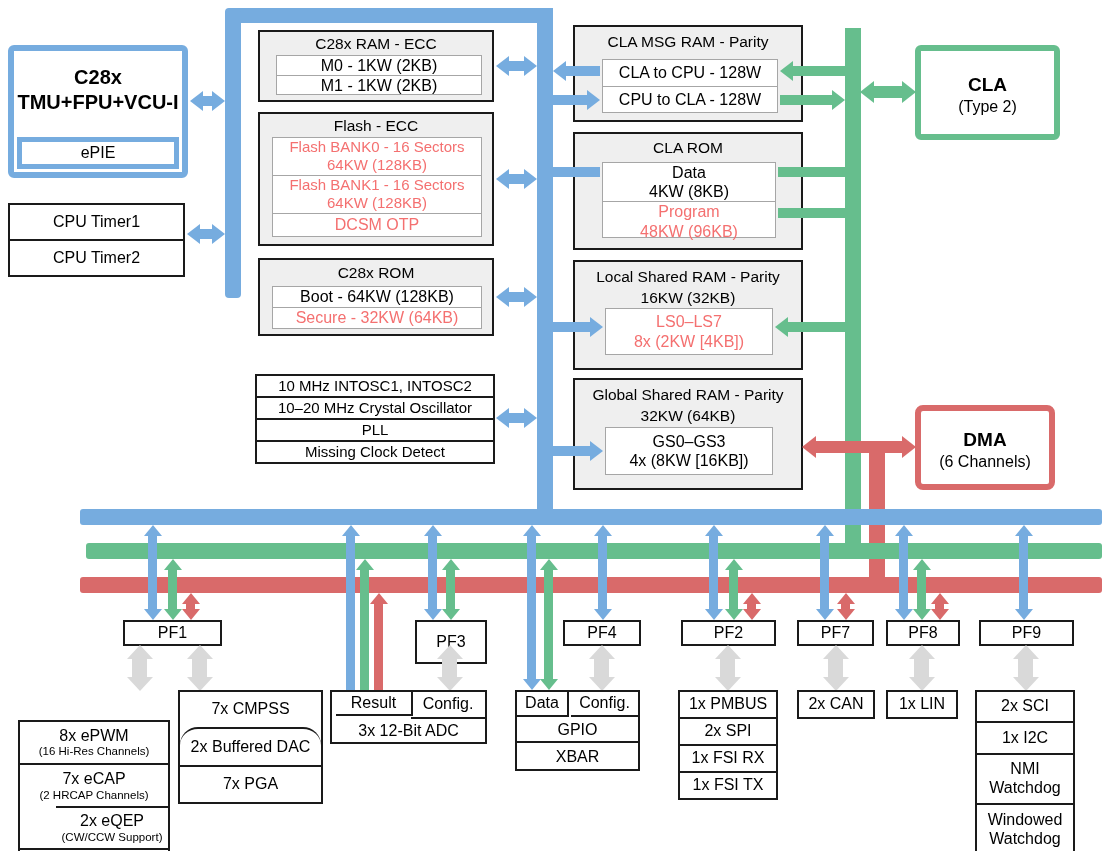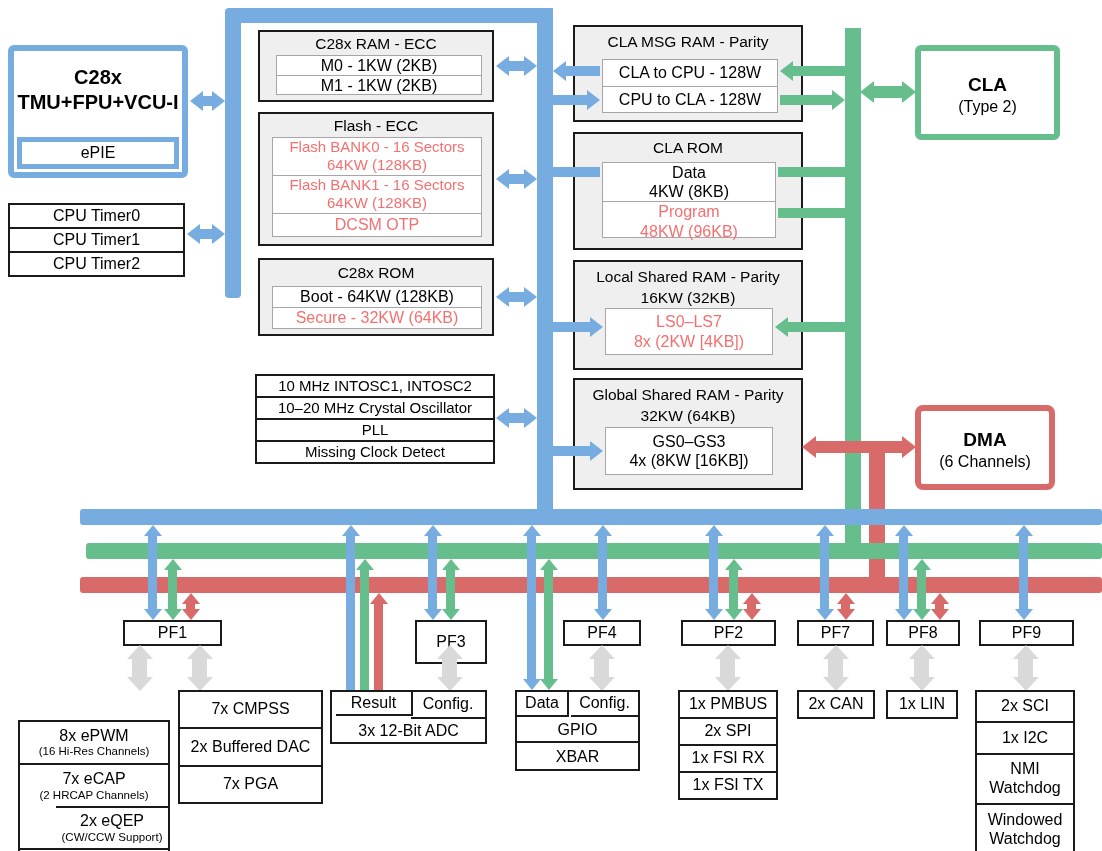--- a/index.html
+++ b/index.html
@@ -76,23 +76,20 @@
     <div class="abs bigtitle pre" style="left:0;right:0;top:14px;">C28x
 TMU+FPU+VCU-I</div>
     <div class="abs" style="left:3px;right:3px;bottom:3px;height:32px;border:5px solid var(--blue);background:#fff;box-sizing:border-box;">
       <div class="t" style="font-size:16px;line-height:21px;">ePIE</div>
     </div>
   </div>
   <div class="ha hl hr c-blue" style="left:203px;top:96px;width:9px;"></div>
 
   <div class="blk-white vbox" style="left:8px;top:203px;width:177px;height:74px;">
     <div class="row" style="flex:1;">
-        <span class="main">CPU Timer0</span>
-      </div>
-    <div class="row" style="flex:1;">
         <span class="main">CPU Timer1</span>
       </div>
     <div class="row" style="flex:1;">
         <span class="main">CPU Timer2</span>
       </div>
   </div>
   <div class="ha hl hr c-blue" style="left:200px;top:229px;width:12px;"></div>
 
   <div class="blk-gray" style="left:258px;top:30px;width:236px;height:72px;">
     <div class="abs tt" style="left:0;right:0;top:2px;">C28x RAM - ECC</div>
@@ -299,21 +296,21 @@
       </div>
     <div class="row" style="flex:26;">
       <span class="main">4x SD Filters</span>
       </div>
   </div>
 
   <div class="blk-white vbox" style="left:178px;top:690px;width:145px;height:114px;">
     <div class="row" style="flex:1;">
         <span class="main">7x CMPSS</span>
       </div>
-    <div class="row" style="flex:1;">
+    <div class="row" style="flex:1;border-radius:18px;">
         <span class="main">2x Buffered DAC</span>
       </div>
     <div class="row" style="flex:1;">
         <span class="main">7x PGA</span>
       </div>
   </div>
 
   <div class="blk-white" style="left:330px;top:690px;width:157px;height:54px;">
     <div class="cell" style="left:4px;top:0;width:77px;height:24px;border-right:2px solid #1a1a1a;border-bottom:2px solid #1a1a1a;">
         <span class="main">Result</span>

